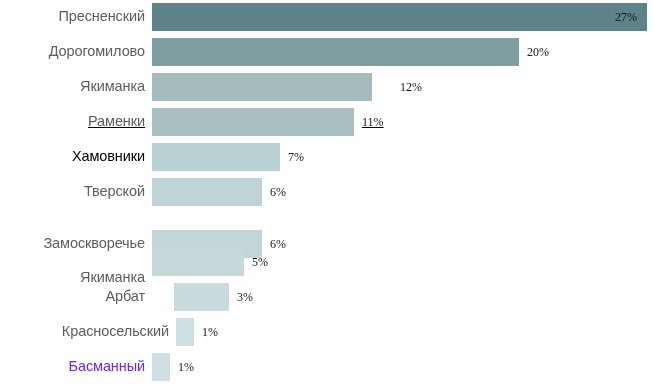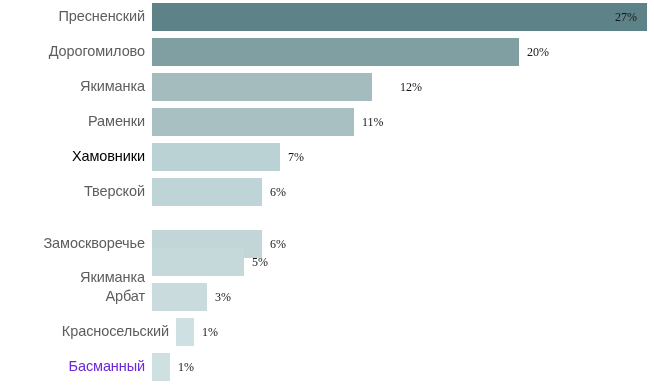--- a/index.html
+++ b/index.html
@@ -83,21 +83,21 @@
         <div class="val-label" style="color: rgb(23, 23, 23);">20%</div>
       </div>
     </div>
     <div class="row" style="top: 69px;">
       <div class="cat-label" style="color: rgb(93, 93, 93);">Якиманка</div>
       <div class="bar-area">
         <div class="bar" style="width: 220px; background: rgb(164, 188, 190);"></div>
         <div class="val-label" style="color: rgb(23, 23, 23); margin-left: 28px;">12%</div>
       </div>
     </div>
-    <div class="row" style="top: 104px;">
+    <div class="row" style="top: 104px; text-decoration: underline;">
       <div class="cat-label" style="color: rgb(93, 93, 93);">Раменки</div>
       <div class="bar-area">
         <div class="bar" style="width: 202px; background: rgb(169, 192, 194);"></div>
         <div class="val-label" style="color: rgb(23, 23, 23);">11%</div>
       </div>
     </div>
     <div class="row" style="top: 139px;">
       <div class="cat-label" style="color: #000000;">Хамовники</div>
       <div class="bar-area">
         <div class="bar" style="width: 128px; background: rgb(186, 210, 212);"></div>
@@ -118,21 +118,21 @@
         <div class="val-label" style="color: rgb(23, 23, 23);">6%</div>
       </div>
     </div>
     <div class="row" style="top: 244px;">
       <div class="cat-label" style="color: rgb(93, 93, 93); margin-top: 32px;">Якиманка</div>
       <div class="bar-area">
         <div class="bar" style="width: 92px; background: rgb(197, 216, 218);"></div>
         <div class="val-label" style="color: rgb(23, 23, 23);">5%</div>
       </div>
     </div>
-    <div class="row" style="top: 279px;">
+    <div class="row" style="top: 279px; gap: 22px;">
       <div class="cat-label" style="color: rgb(93, 93, 93);">Арбат</div>
       <div class="bar-area">
         <div class="bar" style="width: 55px; background: rgb(201, 219, 221);"></div>
         <div class="val-label" style="color: rgb(23, 23, 23);">3%</div>
       </div>
     </div>
     <div class="row" style="top: 314px;">
       <div class="cat-label" style="color: rgb(93, 93, 93); padding-left: 24px;">Красносельский</div>
       <div class="bar-area">
         <div class="bar" style="width: 18px; background: rgb(207, 224, 226);"></div>

